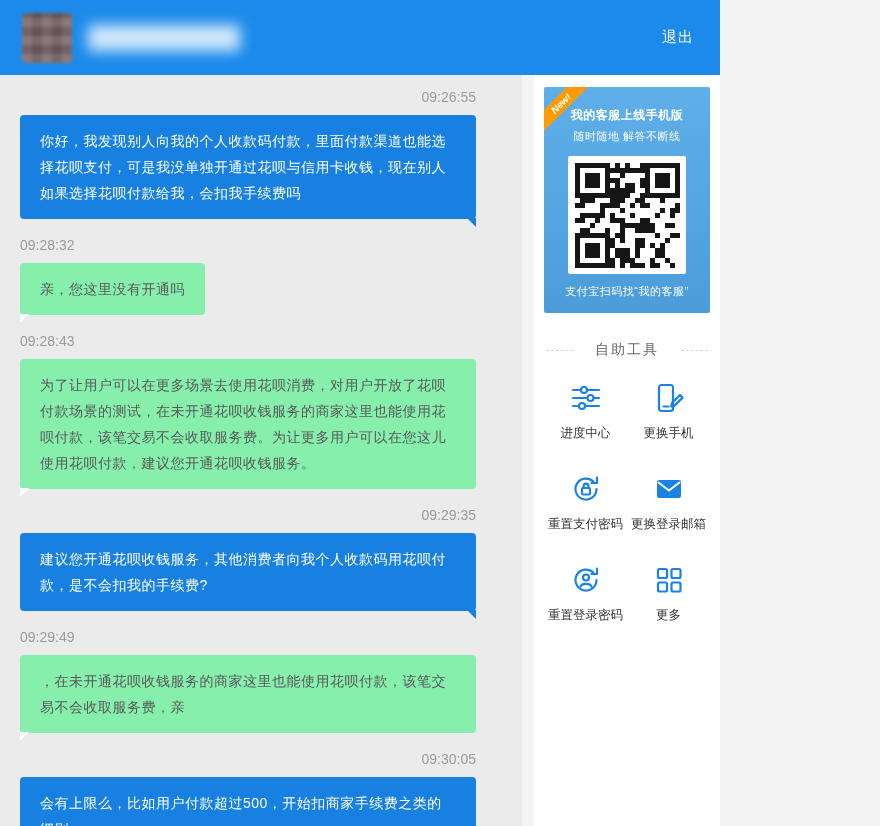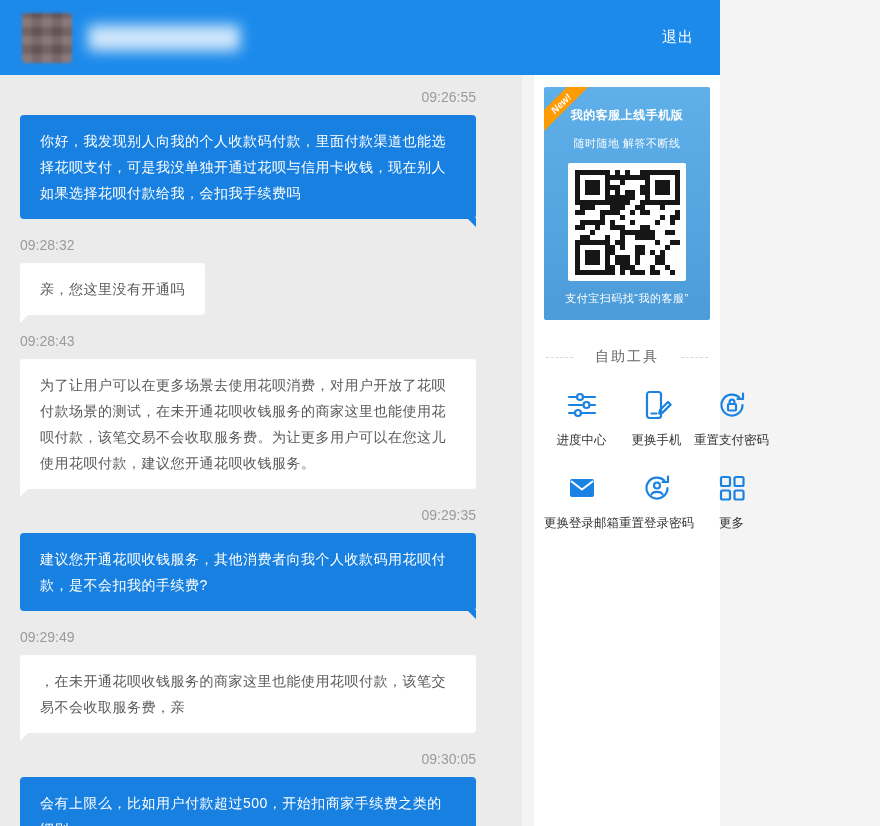--- a/index.html
+++ b/index.html
@@ -55,21 +55,21 @@
   .msg.right .time{text-align:right;}
   .msg.left .time{text-align:left;}
   .bubble-row{display:flex;}
   .msg.right .bubble-row{justify-content:flex-end;}
   .msg.left .bubble-row{justify-content:flex-start;}
   .bubble{
     position:relative;max-width:566px;border-radius:4px;
     padding:13px 20px;font-size:14px;line-height:26px;letter-spacing:.5px;
   }
   .msg.right .bubble{background:var(--c-bubble);color:#ffffff;}
-  .msg.left .bubble{background:#ffffff;color:#595959;}
+  .msg.left .bubble{background:#86efac;color:#595959;}
   .msg.right .bubble::after{
     content:"";position:absolute;right:0;bottom:-8px;width:0;height:0;
     border-top:9px solid var(--c-bubble);border-left:9px solid transparent;
   }
   .msg.left .bubble::after{
     content:"";position:absolute;left:0;bottom:-8px;width:0;height:0;
     border-top:9px solid #ffffff;border-right:9px solid transparent;
   }
 
   
@@ -82,34 +82,34 @@
     background:linear-gradient(180deg,var(--c-promo-top),var(--c-promo-bottom));
     color:#ffffff;text-align:center;padding:20px 8px 14px;
   }
   .badge{
     position:absolute;top:9px;left:-18px;width:70px;
     transform:rotate(-45deg);background:var(--c-badge);
     color:#fff;font-size:10px;font-style:italic;font-weight:bold;
     padding:2px 0;text-align:center;
   }
   .promo-title{font-size:12px;font-weight:bold;letter-spacing:.5px;}
-  .promo-sub{font-size:11px;margin-top:12px;opacity:.95;letter-spacing:.5px;}
+  .promo-sub{font-size:11px;margin-top:5px;opacity:.95;letter-spacing:.5px;}
   .qr{
     width:118px;height:118px;background:#ffffff;margin:12px auto 0;
     display:flex;align-items:center;justify-content:center;border-radius:2px;
   }
   .promo-cap{font-size:11px;margin-top:10px;letter-spacing:.5px;}
 
   .tools-head{
     display:flex;align-items:center;gap:22px;
     margin:28px 2px 6px;color:#666;font-size:14px;letter-spacing:2px;
   }
   .dash{flex:1;border-top:1px dashed #d8d8d8;height:0;}
   .tools{
-    display:grid;grid-template-columns:1fr 1fr 1fr;row-gap:10px;margin-top:16px;
+    display:grid;grid-template-columns:1fr 1fr;row-gap:18px;margin-top:16px;
   }
   .tool{text-align:center;cursor:pointer;padding:6px 0;}
   .tool-icon{color:var(--c-accent);height:38px;display:flex;align-items:center;justify-content:center;}
   .tool-label{font-size:12.5px;color:#333;margin-top:6px;white-space:nowrap;}
 </style>
 </head>
 <body>
 
 <div class="app">
 

